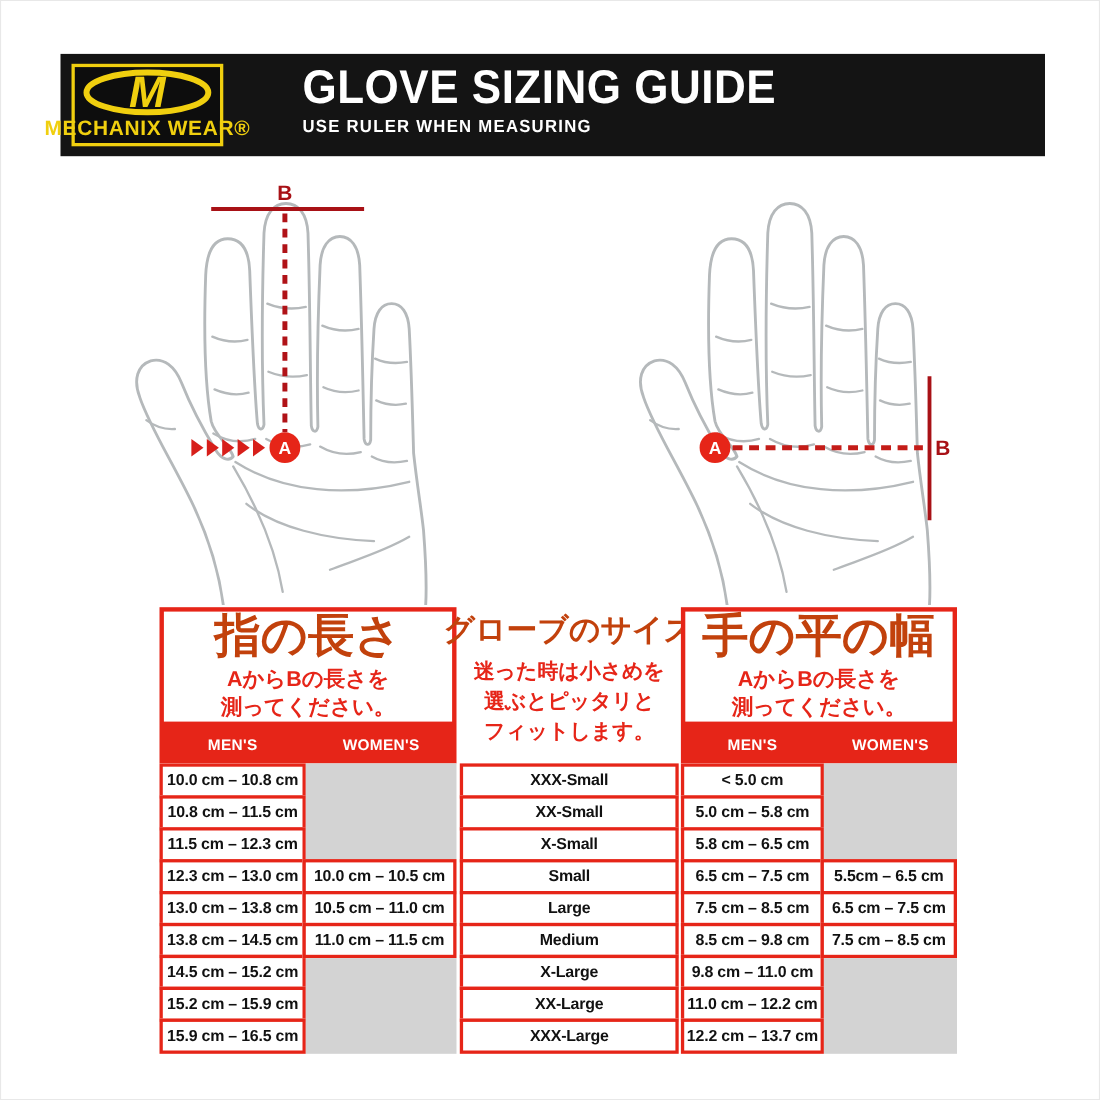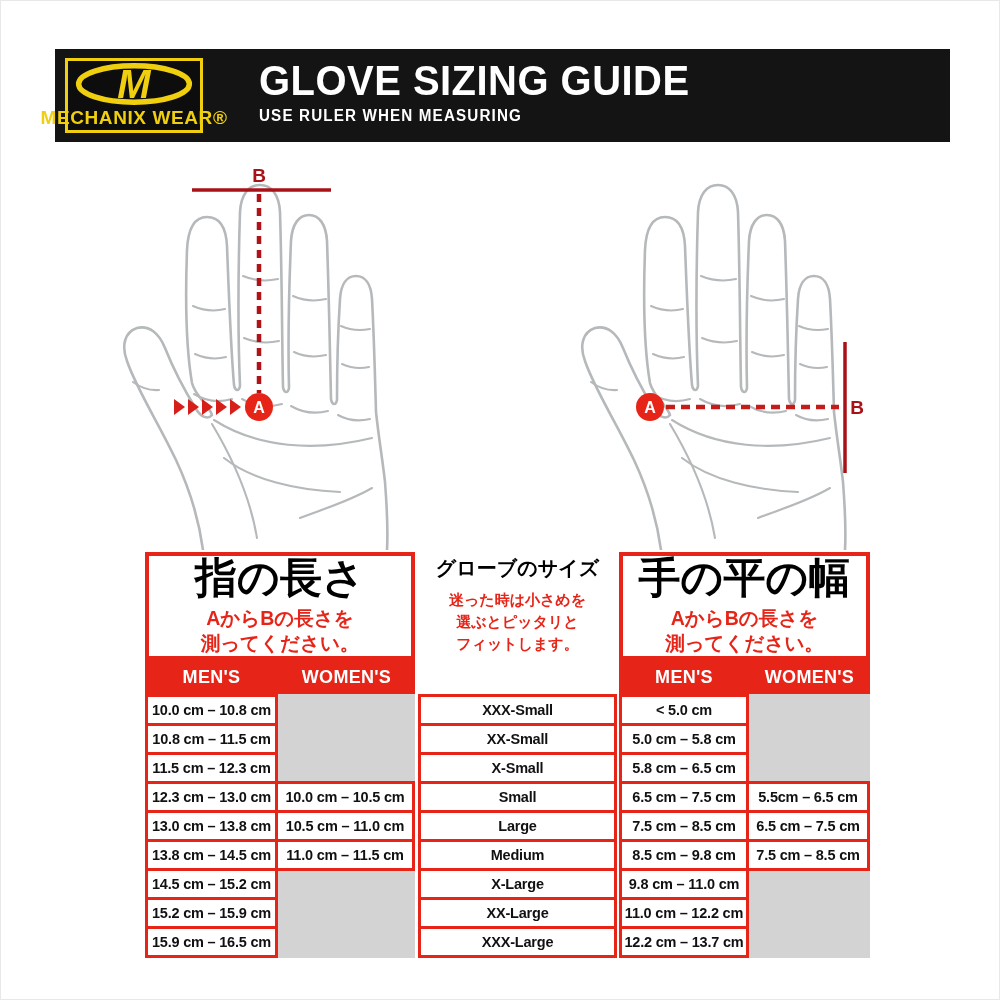--- a/index.html
+++ b/index.html
@@ -11,21 +11,21 @@
   .sheet{position:relative;width:1000px;height:1000px;background:#fff;overflow:hidden;
          box-shadow:inset 0 0 0 1px #e8e8e8;}
 
   
   .topbar{position:absolute;left:55px;top:49px;width:895px;height:93px;background:var(--ink);
           display:flex;align-items:center;}
   .logo-box{position:absolute;left:10px;top:9px;width:138px;height:75px;border:3px solid var(--yellow);
             background:#0d0d0d;display:flex;flex-direction:column;align-items:center;justify-content:center;box-sizing:border-box;}
   .logo-m{width:118px;height:44px;display:block;}
   .brand{color:var(--yellow);font-size:19px;font-weight:800;letter-spacing:.6px;white-space:nowrap;margin-top:1px;}
-  .titles{position:absolute;left:204px;top:8px;}
+  .titles{position:absolute;left:220px;top:8px;}
   .titles h1{margin:0;color:#fff;font-size:43px;line-height:46px;font-weight:800;letter-spacing:.5px;
              transform:scaleX(.93);transform-origin:left;white-space:nowrap;}
   .subtitle{color:#fff;font-size:16px;font-weight:700;letter-spacing:1.2px;margin-top:4px;
             transform:scaleX(.95);transform-origin:left;white-space:nowrap;}
 
   
   .hand{position:absolute;width:330px;height:392px;}
   .hand-left{left:100px;top:158px;}
   .hand-right{left:558px;top:158px;}
   .hand path.outline{fill:#fff;stroke:var(--hand);stroke-width:2.6;stroke-linecap:round;stroke-linejoin:round;}
@@ -33,29 +33,29 @@
   .hand text.pt{font-family:"Liberation Sans",sans-serif;font-weight:800;}
 
   
   .size-table{position:absolute;left:145px;top:552px;width:725px;height:412px;}
   .hdr{position:absolute;top:0;height:108px;border:4px solid var(--red);box-sizing:border-box;background:#fff;
        display:flex;flex-direction:column;align-items:center;justify-content:center;}
   .hdr-left{left:0;width:270px;}
   .hdr-right{left:474px;width:251px;}
   .hdr-mid{position:absolute;left:273px;top:0;width:199px;height:142px;background:#fff;
            display:flex;flex-direction:column;align-items:center;padding-top:6px;box-sizing:border-box;}
-  .jp-title{color:#000000;font-size:42px;font-weight:900;line-height:1.05;white-space:nowrap;}
-  .hdr-mid .jp-title{font-size:20px;margin-bottom:8px;}
+  .jp-title{color:#c2410c;font-size:42px;font-weight:900;line-height:1.05;white-space:nowrap;}
+  .hdr-mid .jp-title{font-size:28px;margin-bottom:8px;}
   .jp-note{color:var(--red);font-size:19.5px;font-weight:800;text-align:center;line-height:1.3;margin-top:6px;white-space:nowrap;}
-  .hdr-mid .jp-note{font-size:15px;margin-top:2px;line-height:1.45;}
+  .hdr-mid .jp-note{font-size:19px;margin-top:2px;line-height:1.45;}
 
   .bar{position:absolute;top:108px;height:34px;background:var(--red);display:flex;}
   .bar-left{left:0;width:270px;}
   .bar-right{left:474px;width:251px;}
-  .gender{color:#fff;font-size:18px;font-weight:800;letter-spacing:.3px;display:flex;align-items:center;justify-content:center;text-align:right;}
+  .gender{color:#fff;font-size:14px;font-weight:800;letter-spacing:.3px;display:flex;align-items:center;justify-content:center;text-align:right;}
   .bar-left .g1{width:133px;} .bar-left .g2{width:137px;}
   .bar-right .g1{width:130px;} .bar-right .g2{width:121px;}
 
   .col{position:absolute;top:142px;height:266px;}
   .c1{left:0;width:133px;}
   .c2{left:130px;width:140px;}
   .c3{left:273px;width:199px;}
   .c4{left:474px;width:130px;}
   .c5{left:601px;width:124px;}
   .cell{box-sizing:border-box;height:32px;border:3px solid var(--red);background:#fff;

